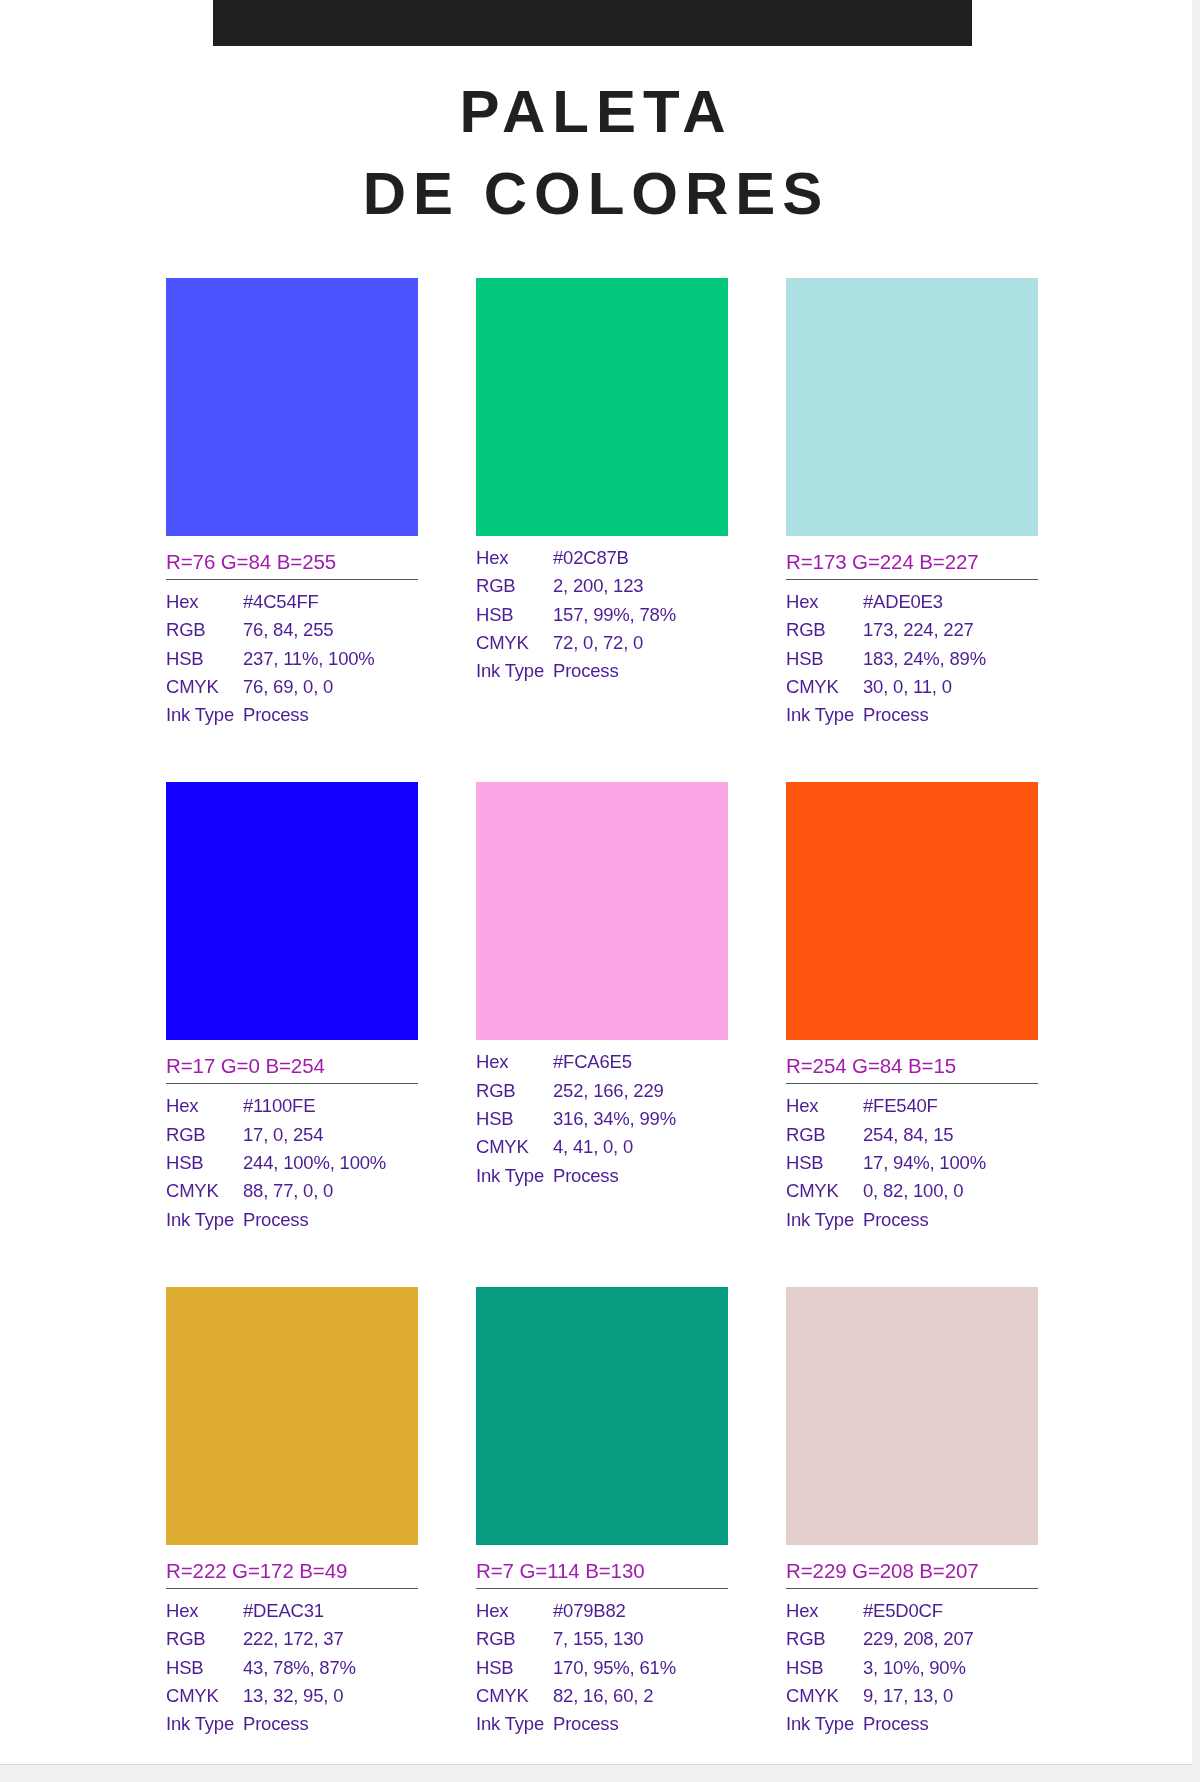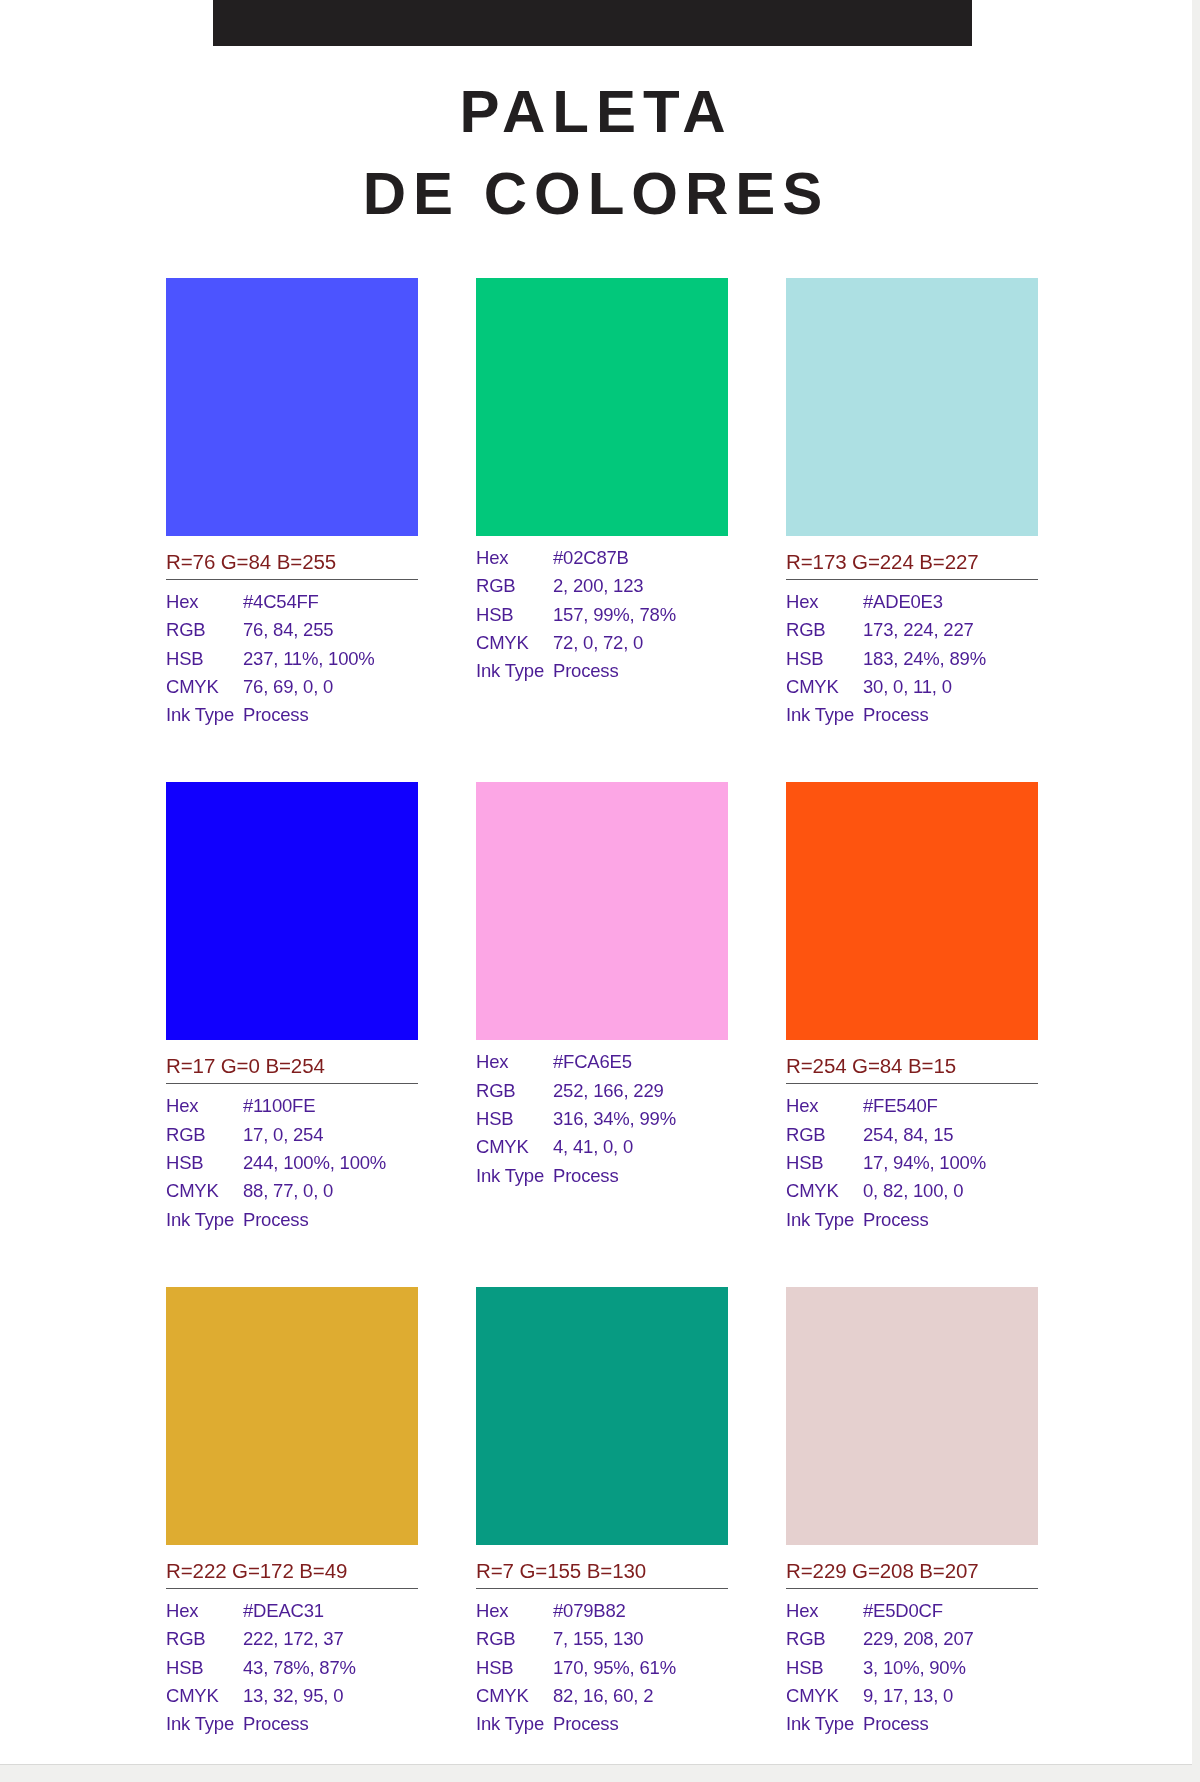--- a/index.html
+++ b/index.html
@@ -83,21 +83,21 @@
 
   .chip {
     width: 252px;
     height: 258px;
     display: block;
   }
 
   .chip-title {
     font-size: 20.5px;
     font-weight: 400;
-    color: #7f1d1d;
+    color: #a21caf;
     padding: 14px 0 5px 0;
     border-bottom: 1.6px solid #58585a;
     letter-spacing: -0.1px;
     white-space: nowrap;
   }
 
   .specs {
     padding-top: 8px;
   }
 
@@ -317,21 +317,21 @@
               <span class="spec-val">13, 32, 95, 0</span>
             </div>
             <div class="spec-row">
               <span class="spec-key">Ink Type</span>
               <span class="spec-val">Process</span>
             </div>
           </div>
         </div>
         <div class="swatch-card">
           <div class="chip" style="background-color: rgb(7, 155, 130);"></div>
-          <div class="chip-title">R=7 G=155 B=130</div>
+          <div class="chip-title">R=7 G=114 B=130</div>
           <div class="specs">
             <div class="spec-row">
               <span class="spec-key">Hex</span>
               <span class="spec-val">#079B82</span>
             </div>
             <div class="spec-row">
               <span class="spec-key">RGB</span>
               <span class="spec-val">7, 155, 130</span>
             </div>
             <div class="spec-row">

